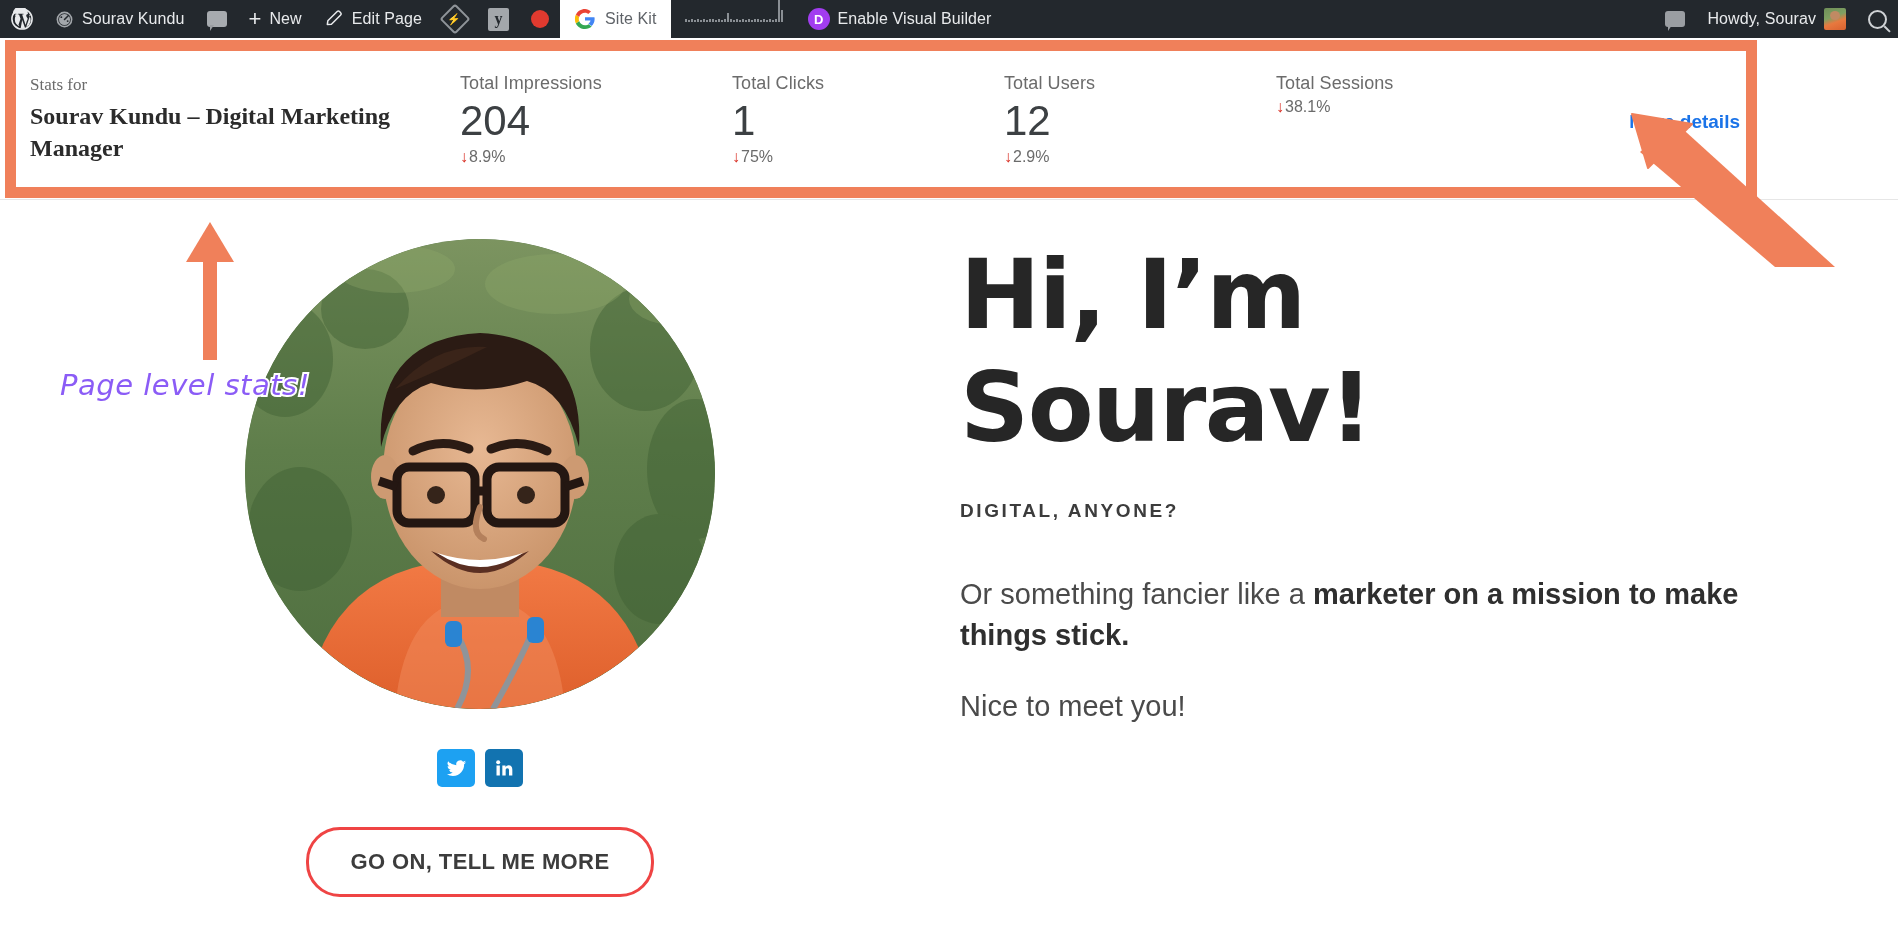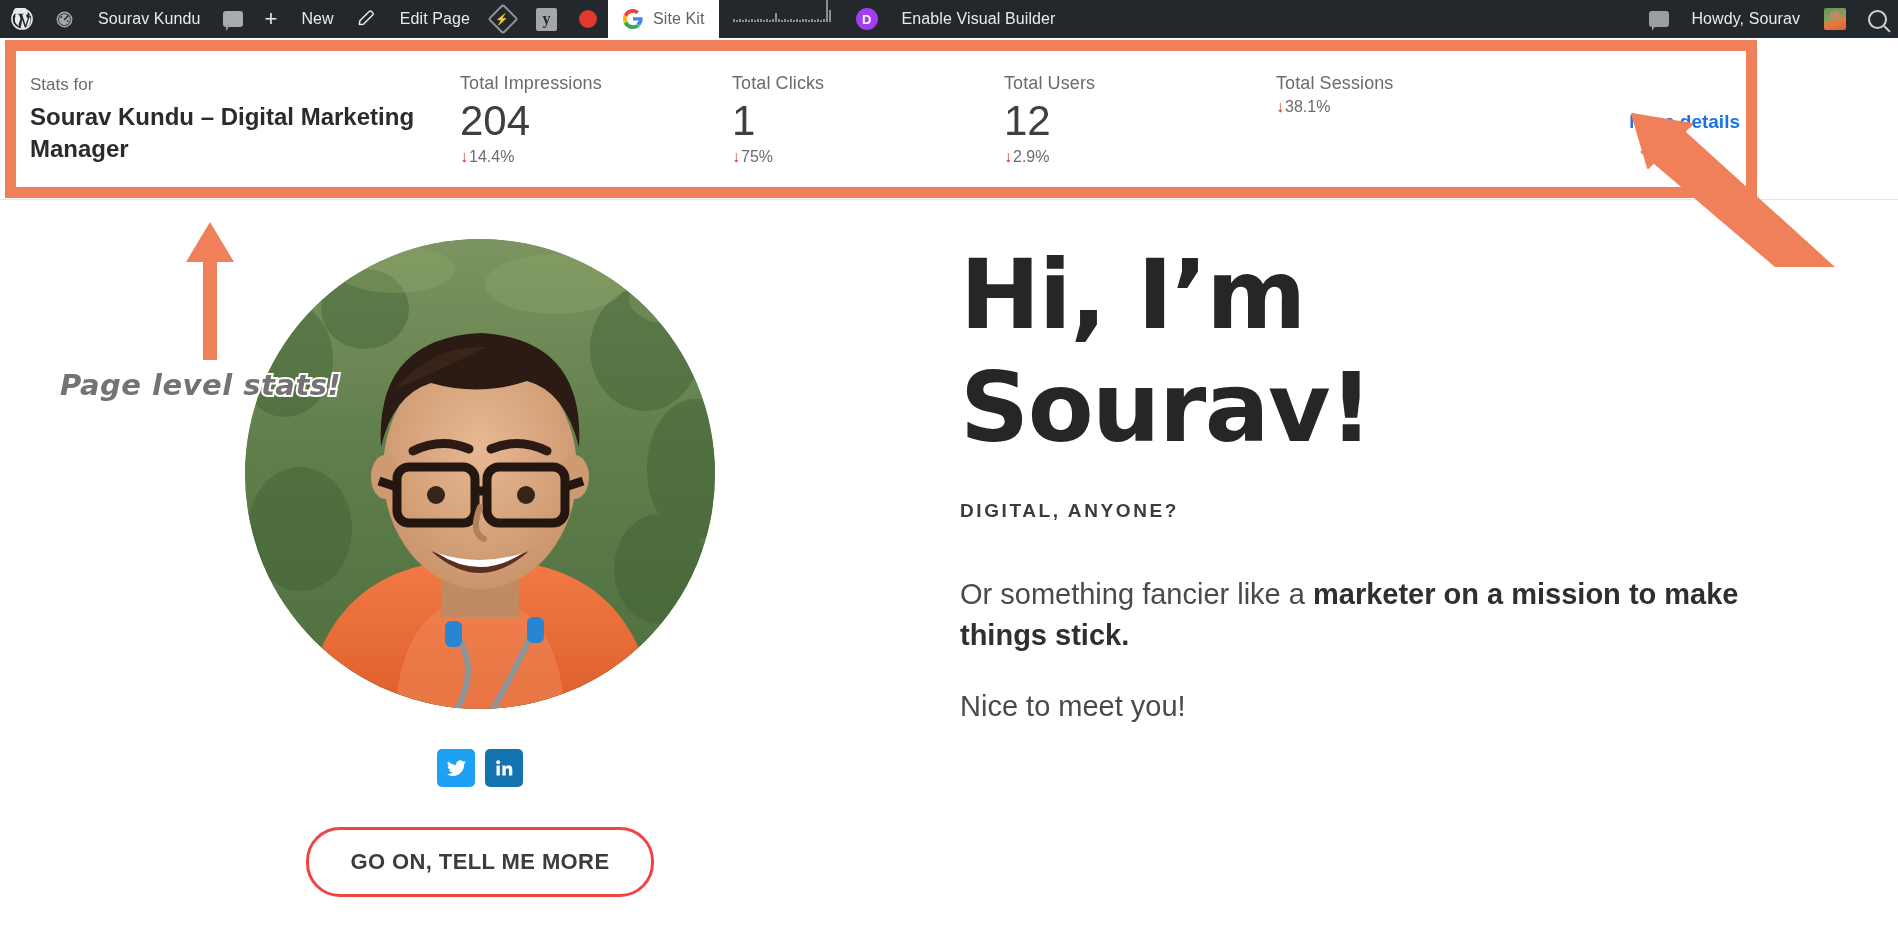--- a/index.html
+++ b/index.html
@@ -13,21 +13,21 @@
   
   #wp-admin-bar {
     position: absolute; top: 0; left: 0;
     width: 1898px; height: 38px;
     background: #23282d;
     display: flex; align-items: stretch;
     color: #e8eaec;
     font-size: 16px;
   }
   .ab-item {
-    display: flex; align-items: center; gap: 24px;
+    display: flex; align-items: center; gap: 8px;
     padding: 0 11px;
     height: 38px;
     white-space: nowrap;
     color: #e8eaec;
     cursor: pointer;
   }
   .ab-spacer { flex: 1 1 auto; }
   .ab-label { font-size: 16px; letter-spacing: .1px; }
 
   .wp-logo svg { display:block; }
@@ -102,21 +102,21 @@
     position:absolute; top:38px; left:0;
     width:1898px; height:162px;
     background:#ffffff;
     border-bottom:1px solid #e6e6e6;
     display:flex; align-items:center;
   }
   #sitekit-stats .inner {
     display:flex; align-items:flex-start; width:100%;
     padding: 0 0 0 30px;
   }
-  .stats-for { width: 430px; padding-top: 4px; }
+  .stats-for { width: 430px; padding-top: 4px; font-family: Liberation Serif, serif; }
   .stats-for-label { font-size:17px; color:#6b6b6b; margin-bottom:6px; }
   .stats-for-title {
     font-size:24px; font-weight:700; color:#2b2b2b; line-height:1.32;
     max-width: 430px;
   }
   .metric { width: 272px; padding-top: 2px; }
   .metric-label { font-size:18px; color:#6b6b6b; margin-bottom:3px; letter-spacing:.1px; }
   .metric-value { font-size:42px; color:#3c4043; line-height:1.12; font-weight:400; }
   .metric-change { font-size:16px; color:#6b6b6b; margin-top:4px; display:flex; align-items:center; gap:1px;}
   .metric-change .arrow { color:#d93025; font-size:16px; line-height:1; }
@@ -138,22 +138,22 @@
   #arrow-more-details {
     position:absolute; left:1630px; top:112px; z-index: 41; pointer-events:none;
   }
   
   #arrow-page-stats {
     position:absolute; left:180px; top:222px; z-index: 41; pointer-events:none;
   }
   #annot-page-stats {
     position:absolute; left:60px; top:368px; z-index:41;
     font-family:"DejaVu Sans", sans-serif;
-    font-size:29px; font-weight:700; font-style:italic;
-    color:#737373;
+    font-size:29px; font-weight:400; font-style:italic;
+    color:#8b5cf6;
     letter-spacing:.5px;
     -webkit-text-stroke: 4px #ffffff;
     paint-order: stroke fill;
     white-space:nowrap;
   }
 
   
   #page-content {
     position:absolute; top:201px; left:0; width:1898px; height:738px;
     background:#ffffff;
@@ -342,21 +342,21 @@
     <div class="stats-for">
       <div class="stats-for-label">Stats for</div>
       <div class="stats-for-title">Sourav Kundu – Digital Marketing Manager</div>
     </div>
 
     <div class="metric">
       <div class="metric-label">Total Impressions</div>
       <div class="metric-value">204</div>
       <div class="metric-change">
         <span class="arrow">↓</span>
-        <span>14.4%</span>
+        <span>8.9%</span>
       </div>
     </div>
 
     <div class="metric">
       <div class="metric-label">Total Clicks</div>
       <div class="metric-value">1</div>
       <div class="metric-change">
         <span class="arrow">↓</span>
         <span>75%</span>
       </div>

